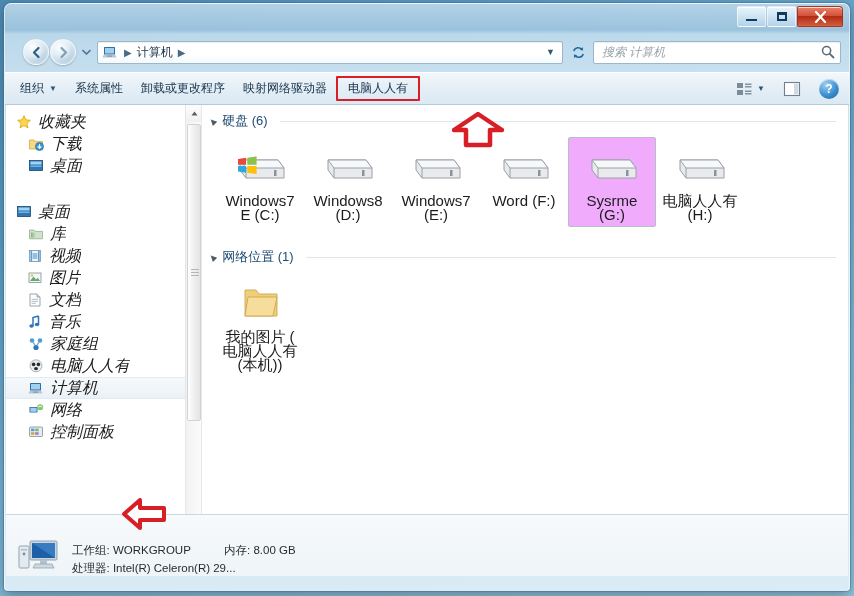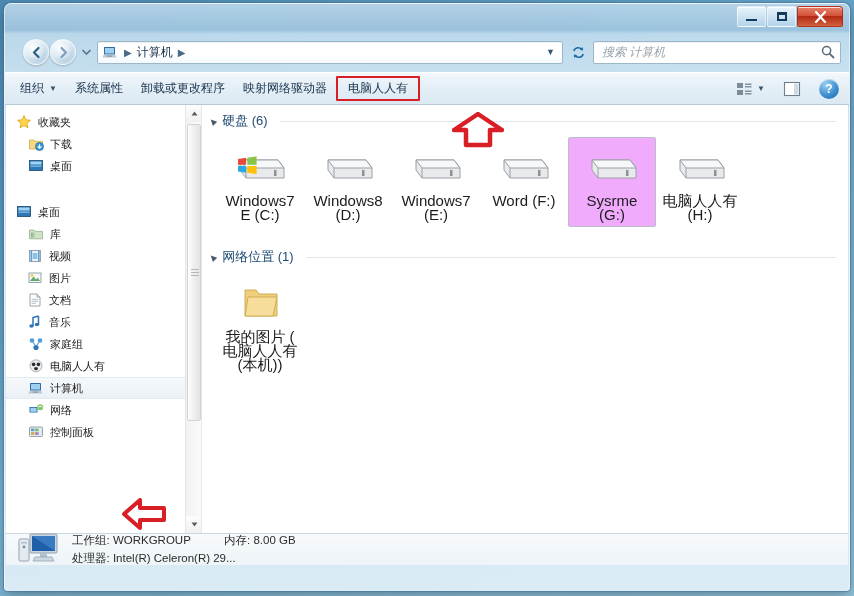--- a/index.html
+++ b/index.html
@@ -130,21 +130,21 @@
     display:flex; background:#ffffff;
   }
   #sidebar {
     width: 196px; flex:none; background:#ffffff;
     position: relative; overflow: hidden;
     border-right: 1px solid #e3e9ed;
   }
   .sb-group { margin-top: 6px; }
   .sb-item {
     display:flex; align-items:center; height: 22px; padding-left: 10px;
-    font-size: 11px; color:#1b1b1b; white-space:nowrap;
+    font-size: 16px; color:#1b1b1b; white-space:nowrap;font-style:italic;
   }
   .sb-item.indent1 { padding-left: 22px; }
   .sb-item.indent2 { padding-left: 21px; }
   .sb-item.selected {
     background: linear-gradient(180deg,#f6f9fb 0%, #eaf1f6 100%);
     border-top: 1px solid #e2ebf1; border-bottom: 1px solid #e2ebf1;
   }
   .sb-ico { width:16px; height:16px; margin-right:6px; flex:none; }
   .sb-label { overflow:hidden; text-overflow:ellipsis; }
 
@@ -186,24 +186,24 @@
     border: 1px solid transparent; border-radius: 2px;
   }
   .tile.selected { border-color:#b6bec6; background:#f0abfc; }
   .tile .label {
     font-size: 15px; color:#1c1c1c; text-align:center; line-height: 14px;
     margin-top: 4px; width: 80px; word-break: break-all;
   }
 
   
   #statusbar {
-    position:absolute; left:1px; bottom: 25px; right:1px; height: 32px;
+    position:absolute; left:1px; bottom: 14px; right:1px; height: 62px;
     background: linear-gradient(180deg,#f7fafc 0%, #eef4f8 100%);
     border-top: 1px solid #c9d7e1;
-    display:flex; align-items:center; padding: 0 10px;
+    display:flex; align-items:flex-end; padding: 0 10px;
   }
   #statusbar .pcicon { width: 44px; height: 38px; flex:none; margin-right: 12px; }
   .status-cols { display:flex; flex-direction:column; gap: 3px; }
   .status-row { display:flex; font-size: 11.5px; color:#2b2b2b; }
   .status-row .c1 { width: 152px; }
   .status-row .c2 { }
 
   
   .annot { position:absolute; pointer-events:none; }
   #arrow-up { left: 452px; top: 112px; width: 52px; height: 36px; }

